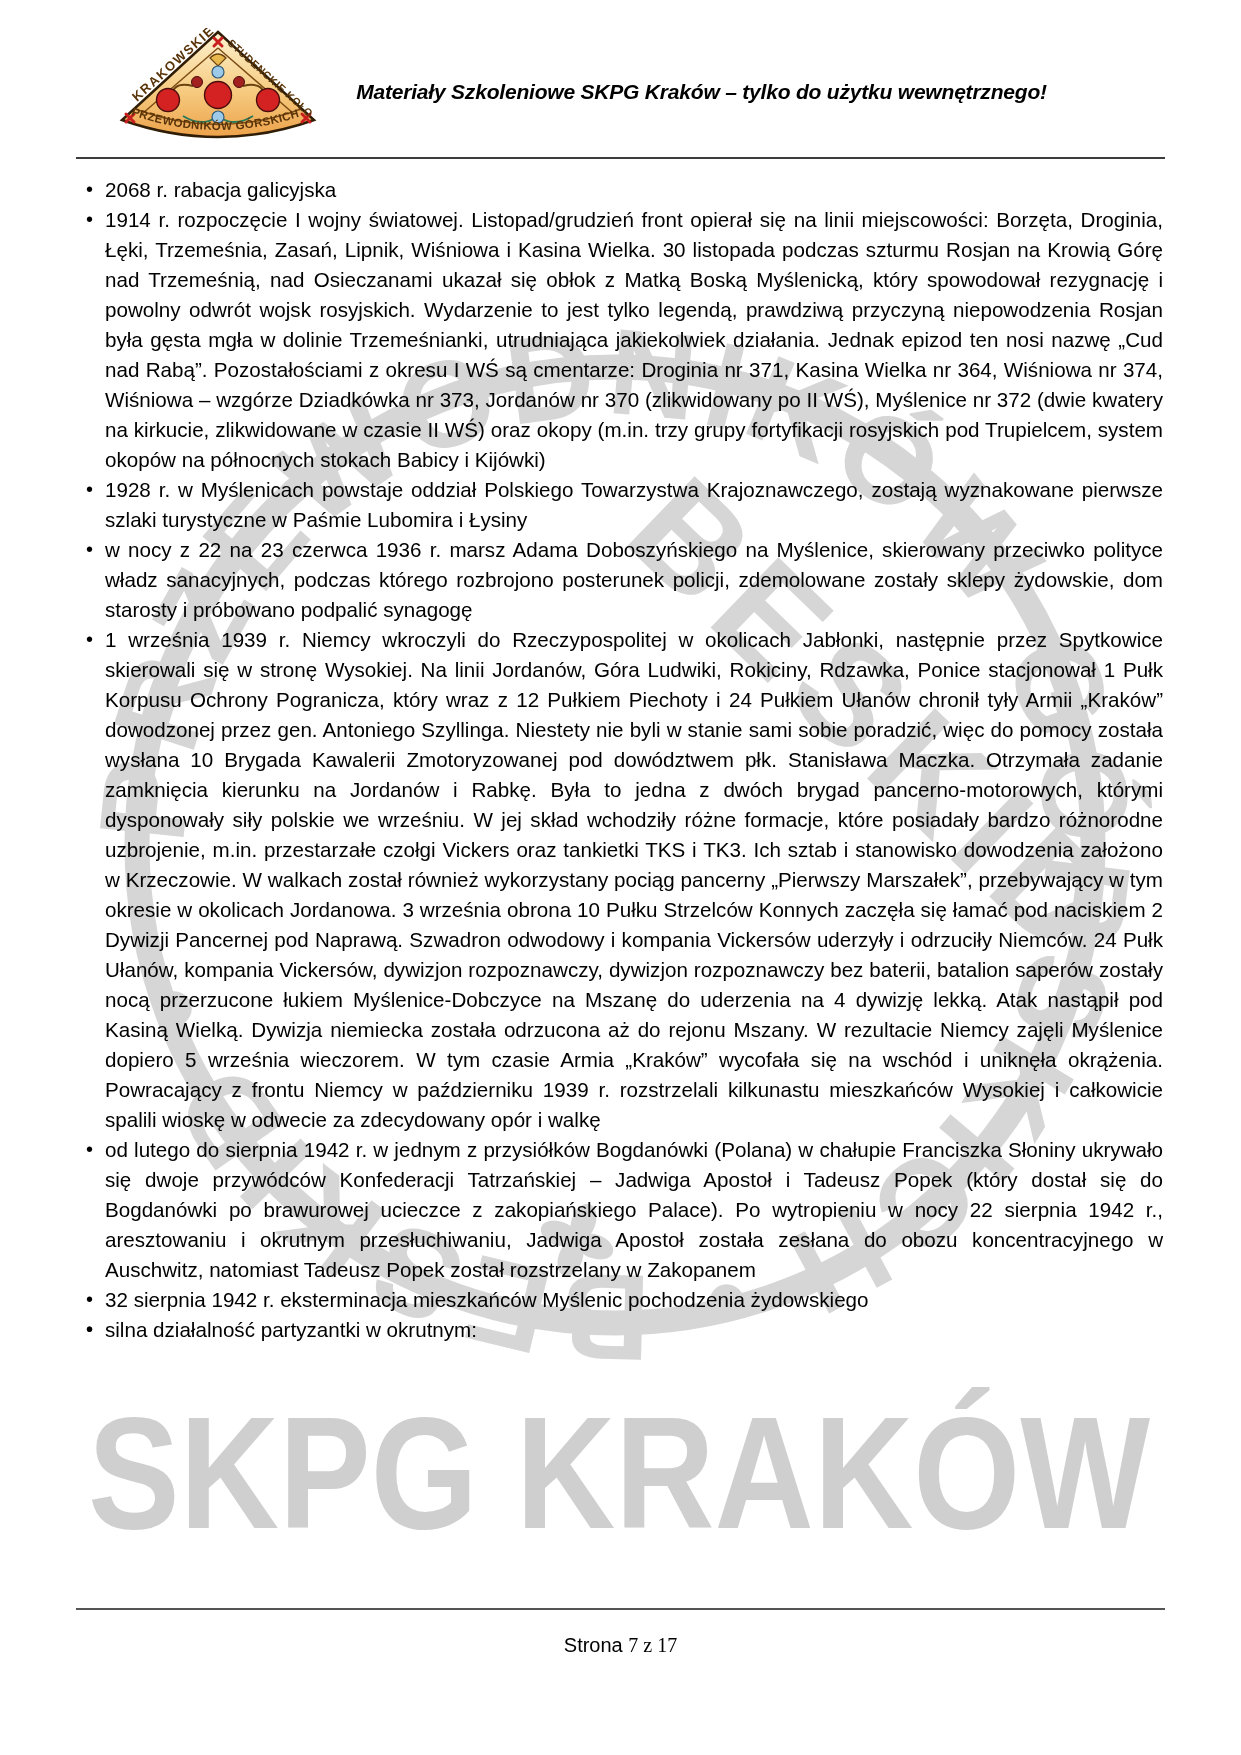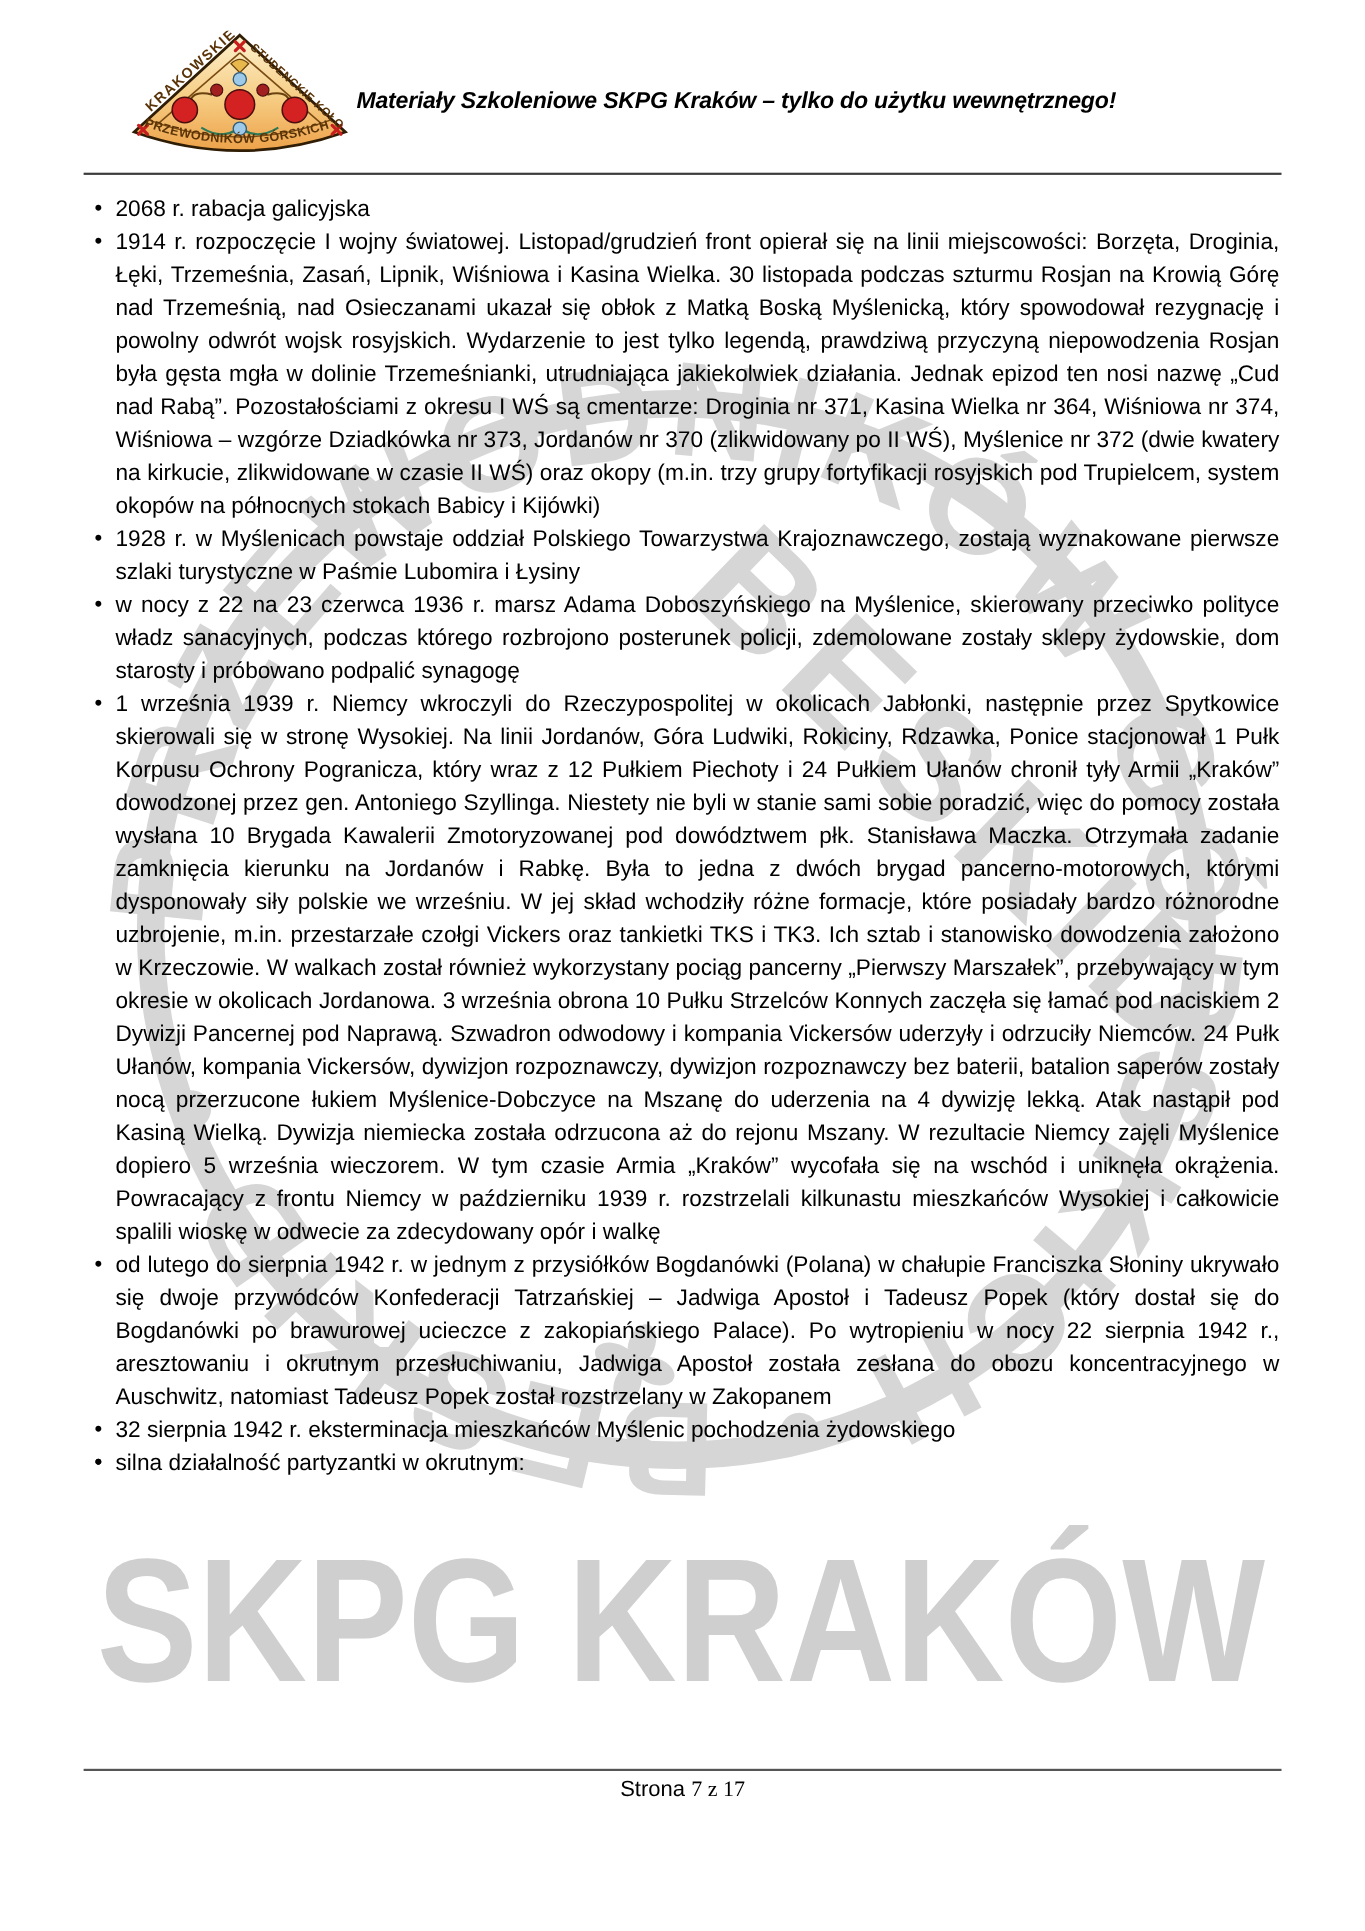--- a/index.html
+++ b/index.html
@@ -23,21 +23,21 @@
   .fg{position:relative;z-index:1;}
 
   
   .header{
     display:flex;align-items:center;
     padding:28px 78px 0 78px;
     height:127px;
   }
   .logo{width:212px;height:127px;flex:0 0 auto;margin-left:34px;}
   .header-title{
-    flex:1;text-align:left;padding-right:84px;
+    flex:1;text-align:center;padding-right:84px;
     font-size:21px;font-weight:bold;font-style:italic;
     letter-spacing:-0.2px;
   }
   .rule-top{
     margin:2px 76px 0 76px;
     border-top:2px solid #3c3c3c;
   }
 
   
   .content{
@@ -54,21 +54,21 @@
   ul.bullets li .marker{
     position:absolute;left:8px;top:-1px;
     font-size:20px;
   }
 
   
   .footer{
     position:absolute;left:76px;right:76px;top:1608px;
     border-top:2px solid #555;
     text-align:center;
-    padding-top:6px;
+    padding-top:24px;
     font-size:20px;
   }
   .footer .pageinfo{font-family:"Liberation Serif","DejaVu Serif",serif;}
 </style>
 </head>
 <body>
 
 <div class="page">
 
   <div class="watermark">

